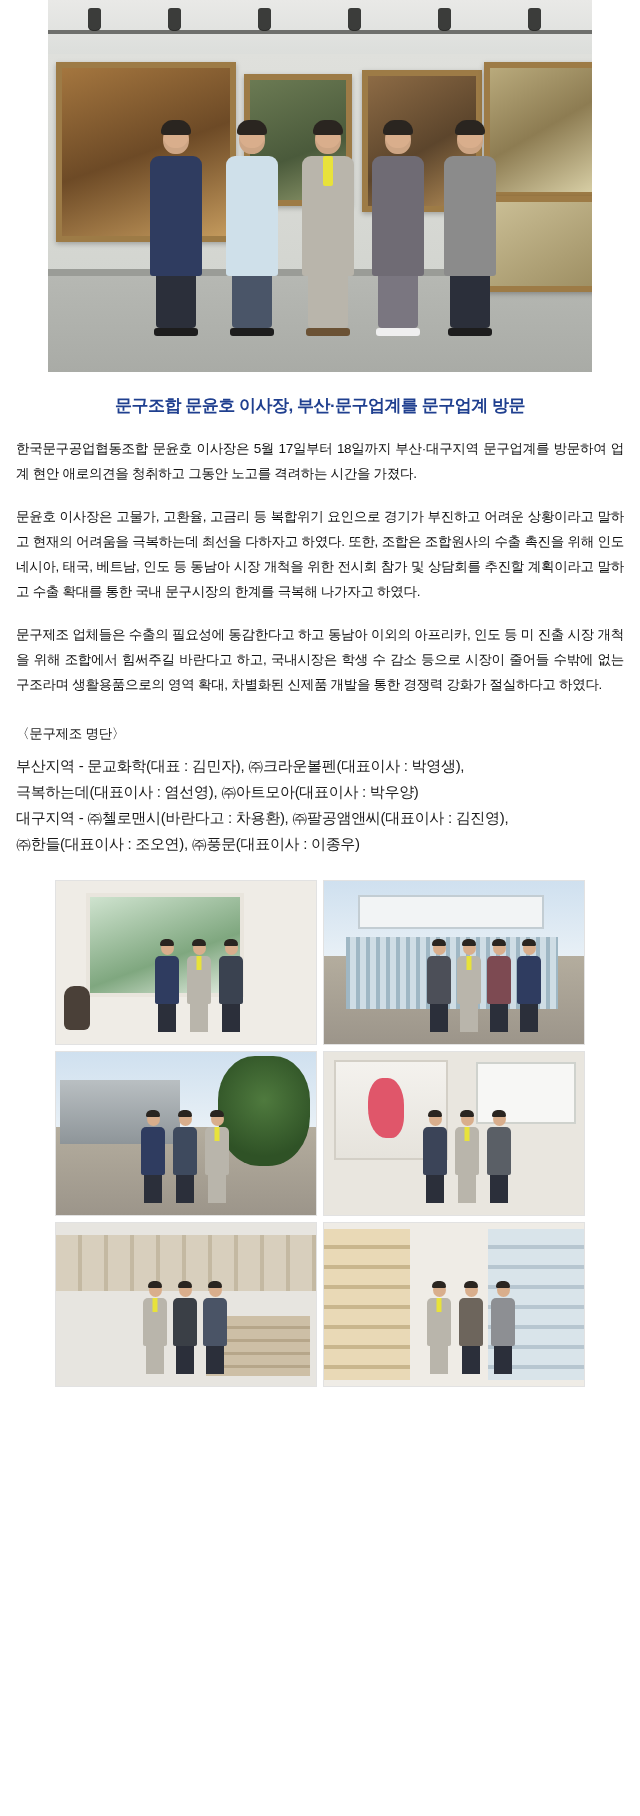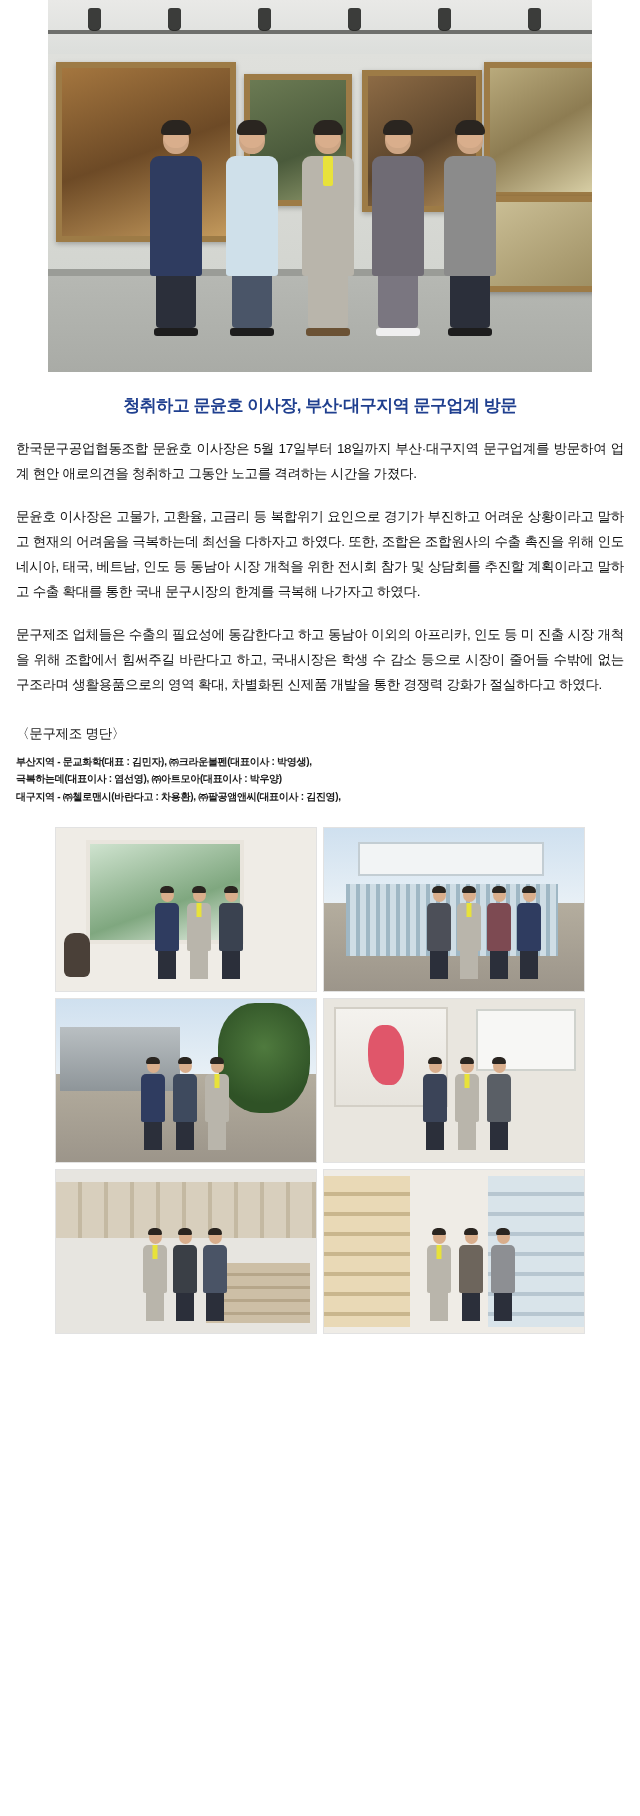--- a/index.html
+++ b/index.html
@@ -149,25 +149,24 @@
     letter-spacing: -0.3px;
     color: #111;
   }
   .list-head {
     margin: 24px 0 6px;
     font-size: 13.5px;
     line-height: 1.85;
     letter-spacing: -0.3px;
   }
   .list-line {
-    font-size: 10px;
+    font-size: 15px;
     line-height: 1.75;
     letter-spacing: -0.3px;
     margin: 0;
-    font-weight: bold;
   }
 
   
   .grid {
     margin: 22px 0 0;
     display: grid;
     grid-template-columns: 262px 262px;
     gap: 6px;
     justify-content: center;
   }
@@ -283,31 +282,32 @@
         <div class="shoes"></div>
     </div>
     <div class="person p5">
       <div class="head"></div>
         <div class="body"></div>
         <div class="legs"></div>
         <div class="shoes"></div>
     </div>
   </div>
 
-  <h1 class="title">청취하고 문윤호 이사장, 부산·대구지역 문구업계 방문</h1>
+  <h1 class="title">문구조합 문윤호 이사장, 부산·문구업계를 문구업계 방문</h1>
 
   <div class="body-text">
     <p>한국문구공업협동조합 문윤호 이사장은 5월 17일부터 18일까지 부산·대구지역 문구업계를 방문하여 업계 현안 애로의견을 청취하고 그동안 노고를 격려하는 시간을 가졌다.</p>
     <p>문윤호 이사장은 고물가, 고환율, 고금리 등 복합위기 요인으로 경기가 부진하고 어려운 상황이라고 말하고 현재의 어려움을 극복하는데 최선을 다하자고 하였다. 또한, 조합은 조합원사의 수출 촉진을 위해 인도네시아, 태국, 베트남, 인도 등 동남아 시장 개척을 위한 전시회 참가 및 상담회를 추진할 계획이라고 말하고 수출 확대를 통한 국내 문구시장의 한계를 극복해 나가자고 하였다.</p>
     <p>문구제조 업체들은 수출의 필요성에 동감한다고 하고 동남아 이외의 아프리카, 인도 등 미 진출 시장 개척을 위해 조합에서 힘써주길 바란다고 하고, 국내시장은 학생 수 감소 등으로 시장이 줄어들 수밖에 없는 구조라며 생활용품으로의 영역 확대, 차별화된 신제품 개발을 통한 경쟁력 강화가 절실하다고 하였다.</p>
 
     <div class="list-head">〈문구제조 명단〉</div>
     <div class="list-line">부산지역 - 문교화학(대표 : 김민자), ㈜크라운볼펜(대표이사 : 박영생),</div>
     <div class="list-line">극복하는데(대표이사 : 염선영), ㈜아트모아(대표이사 : 박우양)</div>
     <div class="list-line">대구지역 - ㈜첼로맨시(바란다고 : 차용환), ㈜팔공앰앤씨(대표이사 : 김진영),</div>
+    <div class="list-line">㈜한들(대표이사 : 조오연), ㈜풍문(대표이사 : 이종우)</div>
   </div>
 
   <div class="grid">
 
     <div class="cell c1" aria-label="전시 작품 앞 단체사진">
       <div class="art"></div>
       <div class="pot"></div>
       <div class="mini" style="left:96px">
         <div class="h"></div>
           <div class="b" style="background:#2f3c60"></div>

